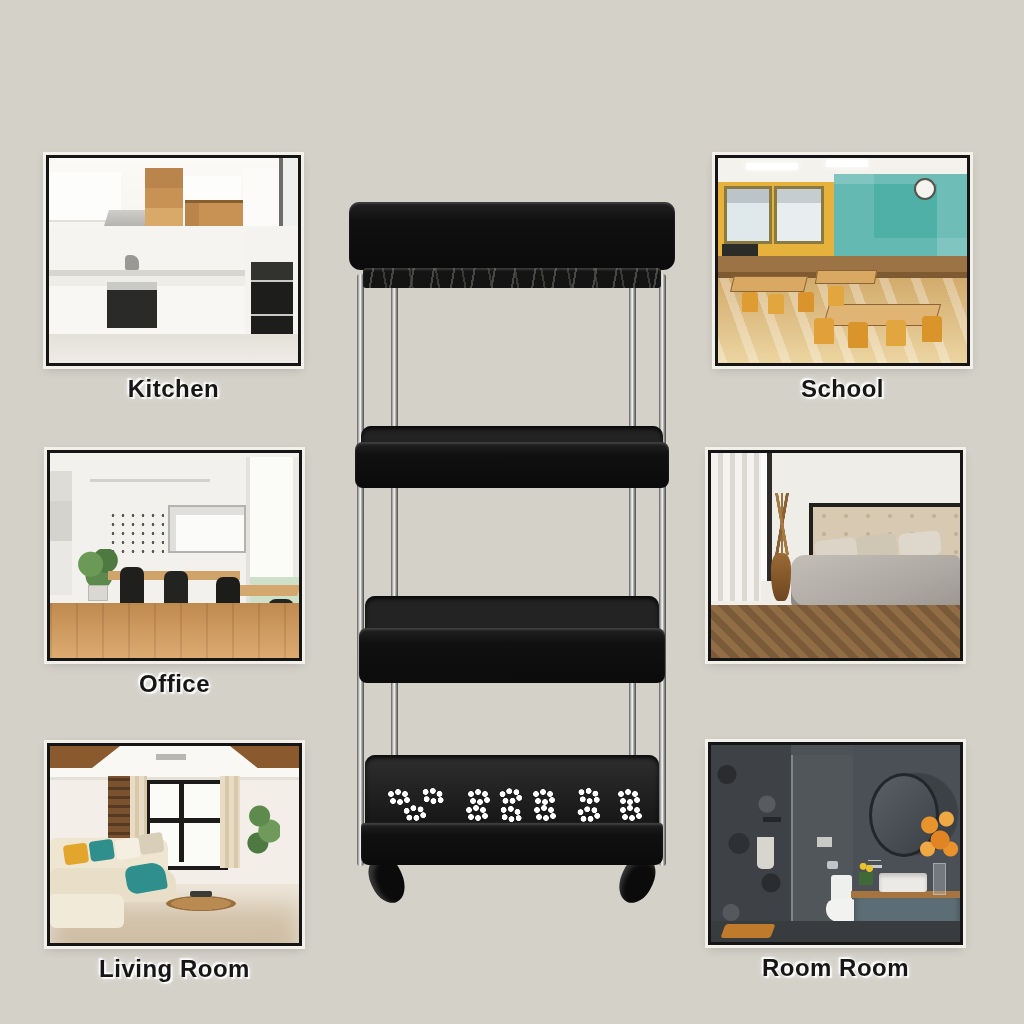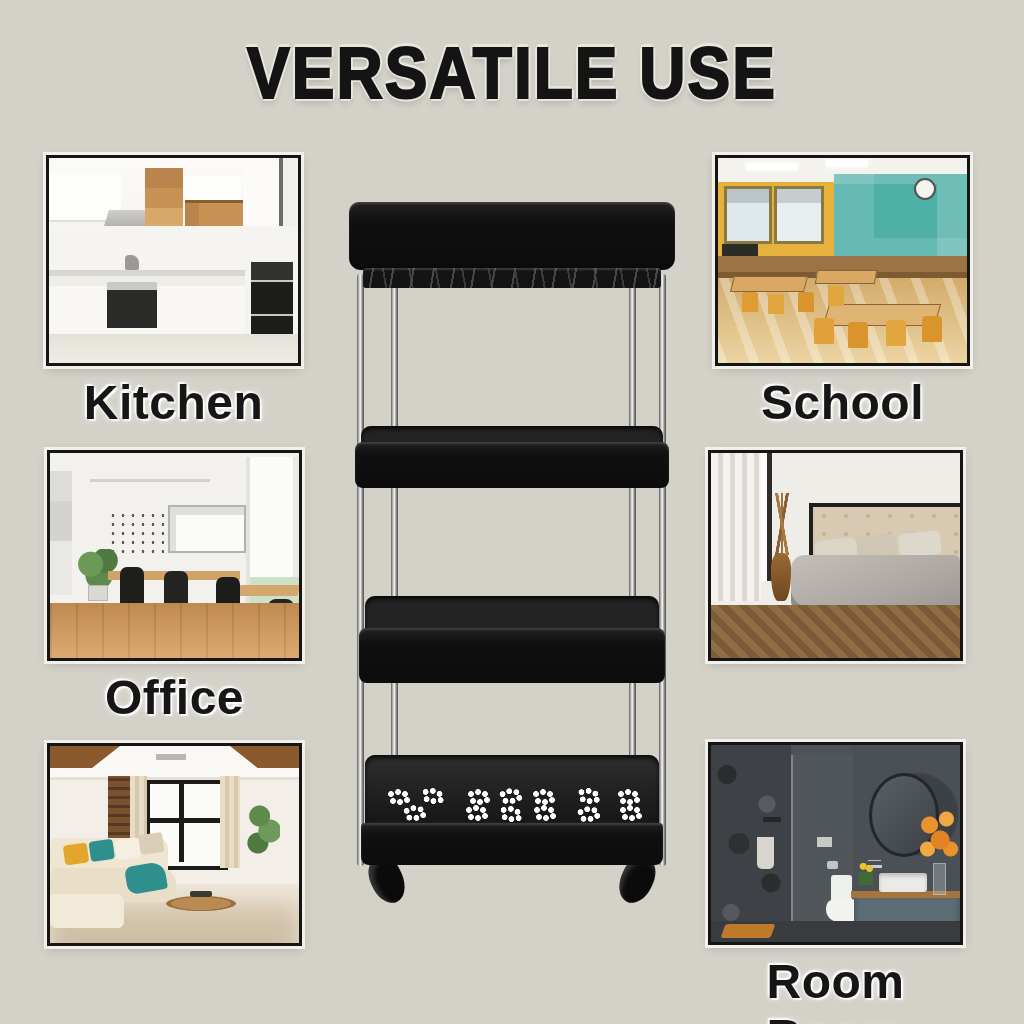--- a/index.html
+++ b/index.html
@@ -11,21 +11,21 @@
   .title span{display:inline-block;font-size:64px;font-weight:bold;letter-spacing:2px;
     color:#141414;-webkit-text-stroke:2px #141414;transform:scaleY(1.12);
     text-shadow:-3px 0 0 #e9e6de,3px 0 0 #e9e6de,0 -3px 0 #e9e6de,0 3px 0 #e9e6de,
                 -2px -2px 0 #e9e6de,2px 2px 0 #e9e6de,0 5px 7px rgba(0,0,0,.15);}
 
   
   .card{position:absolute;width:255px;}
   .photo{position:relative;width:249px;border:3px solid #151515;overflow:hidden;
          box-shadow:0 0 0 3px rgba(244,242,235,.95),0 3px 10px rgba(0,0,0,.18);background:#e8e6e0;}
   .photo>div{position:absolute;}
-  .room-label{margin-top:9px;text-align:center;font-size:48px;font-weight:bold;color:#161616;
+  .room-label{margin-top:9px;text-align:center;font-size:24px;font-weight:bold;color:#161616;
     letter-spacing:.5px;
     text-shadow:0 0 6px #fff,0 0 2px #fff,2px 2px 1px rgba(255,255,255,.85),-2px -2px 1px rgba(255,255,255,.85);}
 
   .card-kitchen{left:46px;top:155px;}
   .card-school{left:708px;top:155px;margin-left:7px;}
   .card-office{left:47px;top:450px;}
   .card-bedroom{left:708px;top:450px;}
   .card-living{left:47px;top:743px;}
   .card-bath{left:708px;top:742px;}
   .h211{height:205px;} .h203{height:197px;}
@@ -51,23 +51,20 @@
       radial-gradient(circle at 13px 13px,#fff 2.6px, transparent 3.2px),
       radial-gradient(circle at 20px 11px,#fff 2.6px, transparent 3.2px);}
   .wheel{position:absolute;width:32px;height:48px;background:#0b0b0b;
     border-radius:48% 48% 55% 55%;box-shadow:inset 4px 4px 5px rgba(110,110,110,.45);}
 </style>
 </head>
 <body>
 
 <div class="canvas">
 
-  <div class="title">
-    <span>VERSATILE USE</span>
-  </div>
 
   <div class="card card-kitchen">
     <div class="photo h211">
       <div style="left:0;top:0;width:249px;height:205px;background:linear-gradient(180deg,#fbfaf7,#f3f1ec 60%,#edeae3);"></div>
       <div style="left:0;top:14px;width:72px;height:48px;background:#fdfdfb;border-bottom:2px solid #e2e0da;"></div>
       <div style="left:55px;top:52px;width:62px;height:16px;background:linear-gradient(180deg,#cfcecb,#b4b3af);clip-path:polygon(8% 0,92% 0,100% 100%,0 100%);"></div>
       <div style="left:96px;top:10px;width:38px;height:60px;background:#b9854c;box-shadow:inset 0 -20px 0 #d8a968, inset 0 -40px 0 #c89255;"></div>
       <div style="left:134px;top:18px;width:58px;height:24px;background:#fdfdfb;"></div>
       <div style="left:136px;top:42px;width:58px;height:26px;background:#c89255;box-shadow:inset 0 3px 0 #8a5f2e, inset 14px 0 0 #b9854c;"></div>
       <div style="left:194px;top:10px;width:36px;height:58px;background:#fcfbf9;"></div>
@@ -161,20 +158,21 @@
       <div style="left:196px;top:52px;width:34px;height:60px;background:radial-gradient(circle at 40% 30%,#5f8a4e 10px,transparent 11px),radial-gradient(circle at 70% 55%,#6f9a5c 11px,transparent 12px),radial-gradient(circle at 35% 75%,#4e7a42 10px,transparent 11px);"></div>
       <div style="left:0;top:138px;width:249px;height:59px;background:linear-gradient(180deg,#dccdb6,#cdbda4);box-shadow:inset 0 18px 22px rgba(255,255,255,.5);"></div>
       <div style="left:0;top:92px;width:118px;height:38px;background:#efe6d2;border-radius:6px 10px 0 0;"></div>
       <div style="left:14px;top:98px;width:24px;height:20px;background:#e2a62c;border-radius:4px;transform:rotate(-8deg);box-shadow:26px 0 0 #2f8f8c, 52px 2px 0 #f5efe2, 76px 0 0 #d9cfb8;"></div>
       <div style="left:0;top:122px;width:126px;height:34px;background:#e9dfc9;border-radius:8px 16px 6px 4px;"></div>
       <div style="left:0;top:148px;width:74px;height:34px;background:#f2ead8;border-radius:4px 8px 6px 6px;"></div>
       <div style="left:76px;top:118px;width:40px;height:28px;background:#2f8f8c;border-radius:8px 14px 4px 10px;transform:rotate(-10deg);"></div>
       <div style="left:116px;top:150px;width:70px;height:15px;background:radial-gradient(ellipse at 50% 50%,#b98a52 60%,#9a6f3c 61%);border-radius:50%;box-shadow:0 14px 0 -11px #7a5a32;"></div>
       <div style="left:140px;top:145px;width:22px;height:6px;background:#3a3a36;border-radius:2px;"></div>
     </div>
+    <div class="room-label">Living Room</div>
   </div>
 
   <div class="card card-bath">
     <div class="photo h203">
       <div style="left:0;top:0;width:249px;height:197px;background:#4d5256;"></div>
       <div style="left:0;top:0;width:80px;height:197px;background:#3e4145;background-image:
         radial-gradient(circle at 20% 15%,#2a2c2f 9px,transparent 10px),
         radial-gradient(circle at 70% 30%,#585c60 8px,transparent 9px),
         radial-gradient(circle at 35% 50%,#2e3033 10px,transparent 11px),
         radial-gradient(circle at 75% 70%,#2a2c2f 9px,transparent 10px),

